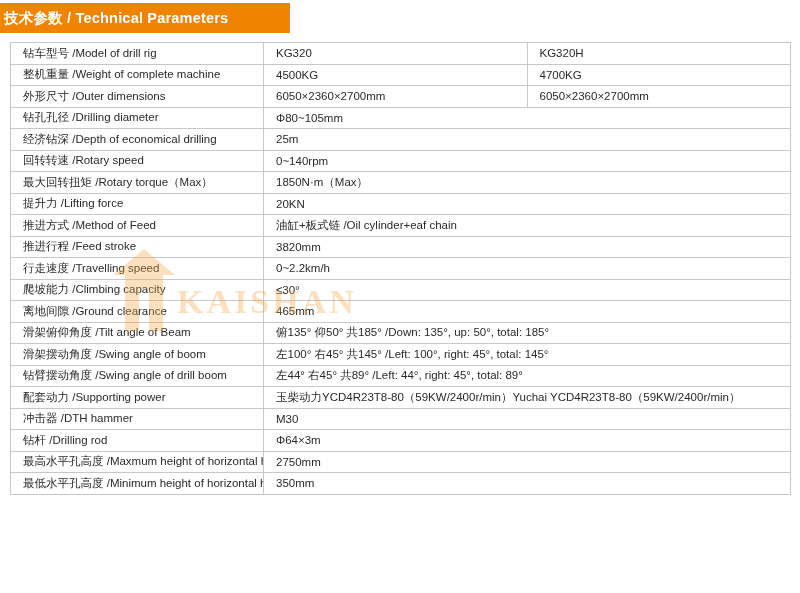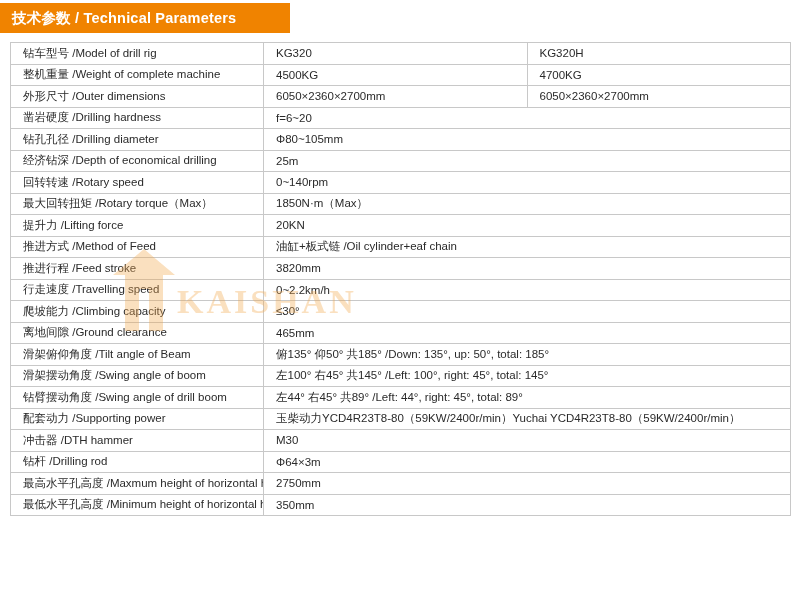--- a/index.html
+++ b/index.html
@@ -23,21 +23,21 @@
   
   .header {
     position: absolute;
     left: 0;
     top: 3px;
     width: 290px;
     height: 30px;
     background: #F08300;
     display: flex;
     align-items: center;
-    padding-left: 12px;
+    padding-left: 4px;
     box-sizing: border-box;
   }
   .header .title {
     color: #ffffff;
     font-size: 14.5px;
     font-weight: bold;
     letter-spacing: 0.2px;
     white-space: nowrap;
   }
   
@@ -134,24 +134,20 @@
           <td class="label">整机重量 /Weight of complete machine</td>
           <td class="val dual">4500KG</td>
           <td class="val dual">4700KG</td>
         </tr>
         <tr>
           <td class="label">外形尺寸 /Outer dimensions</td>
           <td class="val dual">6050×2360×2700mm</td>
           <td class="val dual">6050×2360×2700mm</td>
         </tr>
         <tr>
-          <td class="label">凿岩硬度 /Drilling hardness</td>
-          <td class="val single" colspan="2">f=6~20</td>
-        </tr>
-        <tr>
           <td class="label">钻孔孔径 /Drilling diameter</td>
           <td class="val single" colspan="2">Φ80~105mm</td>
         </tr>
         <tr>
           <td class="label">经济钻深 /Depth of economical drilling</td>
           <td class="val single" colspan="2">25m</td>
         </tr>
         <tr>
           <td class="label">回转转速 /Rotary speed</td>
           <td class="val single" colspan="2">0~140rpm</td>

